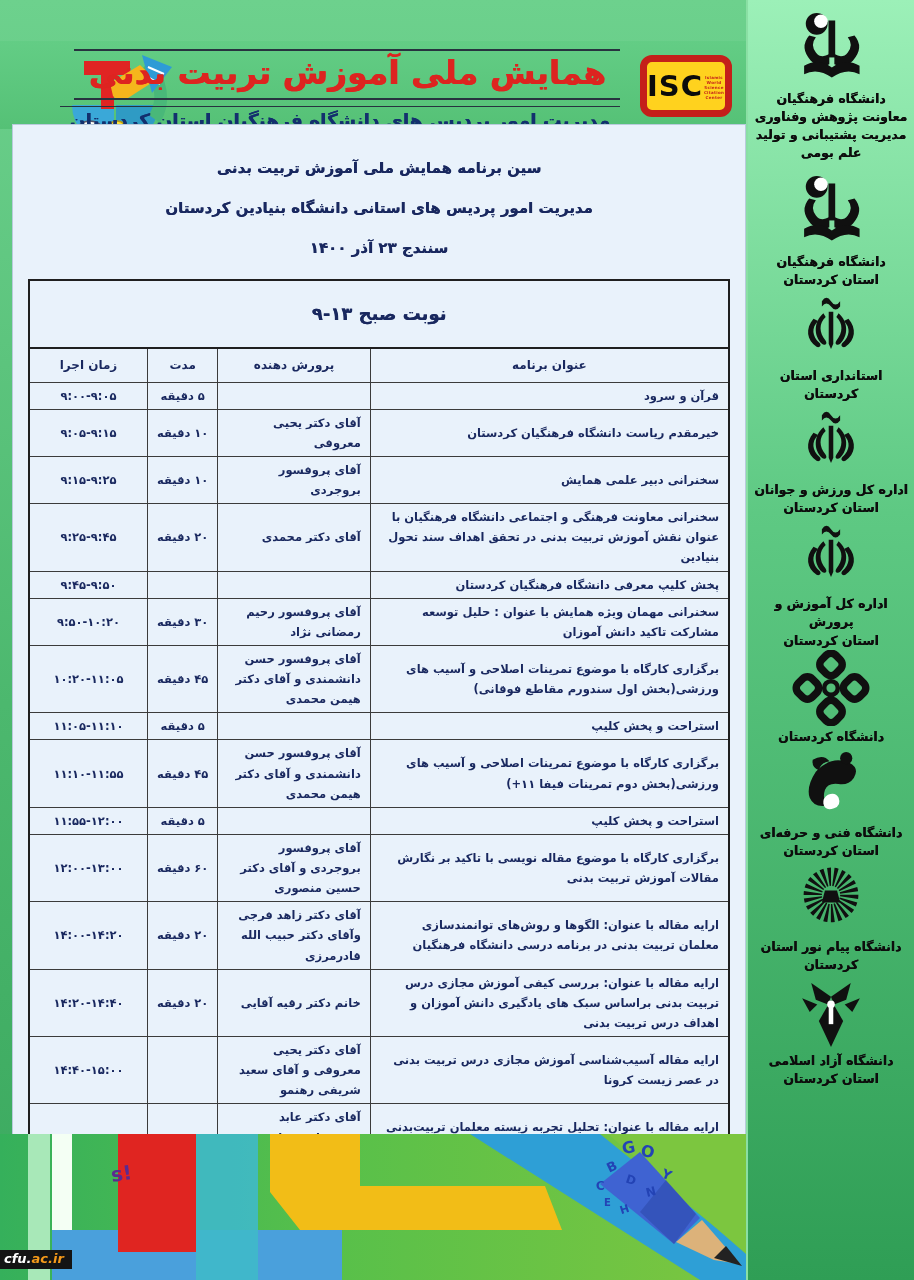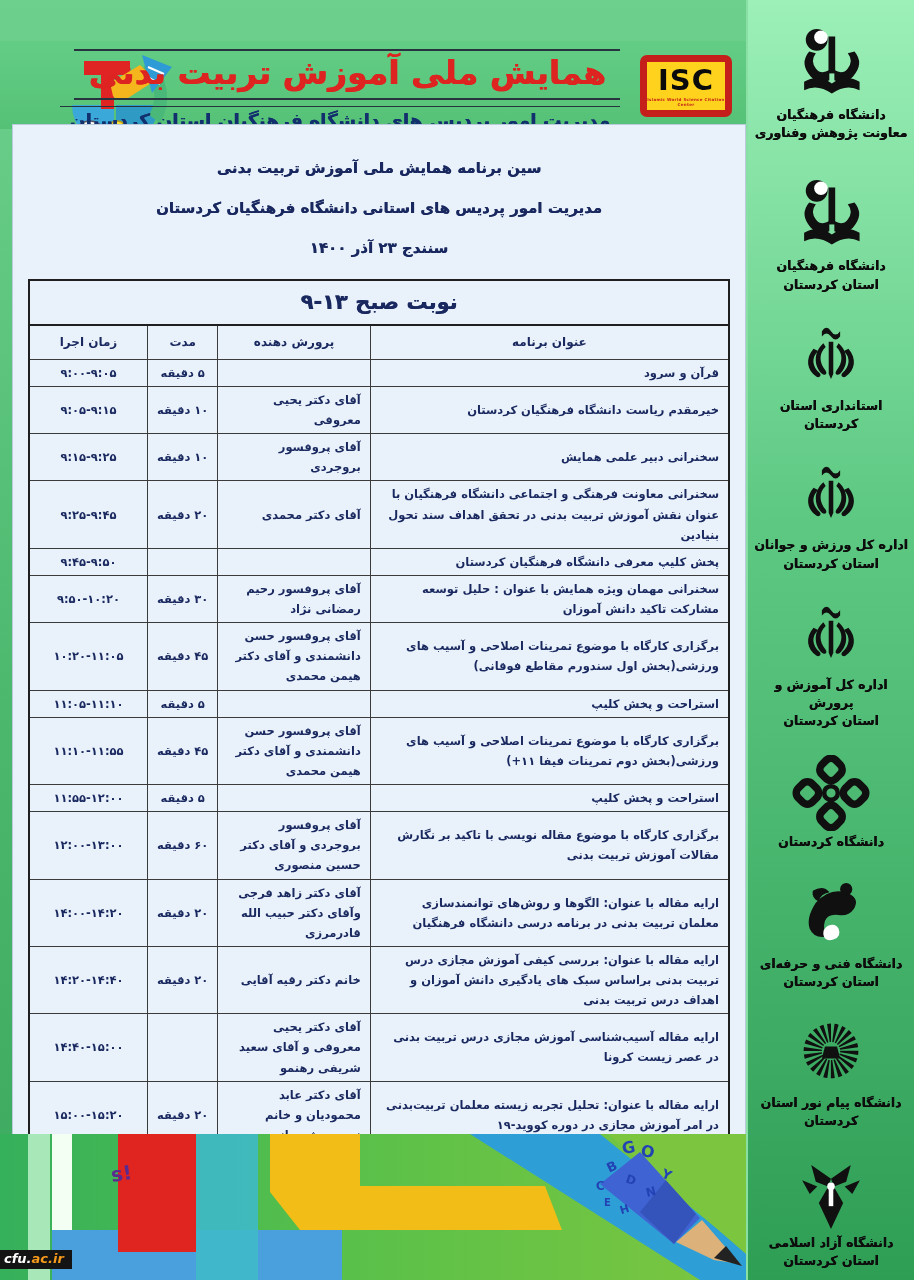--- a/index.html
+++ b/index.html
@@ -19,50 +19,50 @@
   .conf-logo{position:absolute;left:50px;top:2px;width:135px;height:120px;}
   .title-wrap{position:absolute;left:170px;top:8px;width:450px;text-align:center;direction:rtl;}
   .main-title{display:inline-block;border-top:2px solid #27333f;border-bottom:2px solid #27333f;
               padding:2px 14px 6px;color:var(--title-red);font-size:33px;font-weight:bold;
               text-shadow:0.7px 0 0 currentColor;white-space:nowrap;}
   .sub-title{display:inline-block;margin-top:6px;border-top:1.5px solid #27333f;border-bottom:1.5px solid #27333f;
              padding:3px 10px 4px;color:#13306e;font-size:18.5px;font-weight:bold;white-space:nowrap;
              text-shadow:0.4px 0 0 currentColor;}
   .isc-wrap{position:absolute;left:634px;top:14px;width:104px;text-align:center;}
   .isc-box{width:92px;height:62px;margin:0 auto;background:var(--isc-yellow);
-           border:7px solid var(--isc-red);border-radius:7px;display:flex;flex-direction:column;
+           border:7px solid var(--isc-red);border-radius:12px;display:flex;flex-direction:row;
            align-items:center;justify-content:center;}
   .isc-text{font-size:29px;font-weight:bold;color:#0b0b0b;letter-spacing:1px;line-height:1;}
   .isc-caption{font-size:4px;color:var(--isc-red);font-weight:bold;letter-spacing:.3px;margin-top:2px;}
   .isc-code{margin-top:9px;font-size:13px;font-weight:bold;color:#1c2f6e;direction:ltr;}
   .isc-date,.isc-city{margin-top:5px;font-size:12.5px;font-weight:bold;color:#1c2f6e;direction:rtl;
            text-decoration:underline;text-underline-offset:3px;}
 
   
   .panel{position:absolute;left:12px;top:124px;width:734px;height:1012px;background:var(--panel-bg);
          border:1px solid #b9cbdc;direction:rtl;overflow:hidden;}
   .panel-headings{padding-top:12px;text-align:center;color:var(--navy);font-weight:bold;}
   .panel-headings div{margin:22px 0;font-size:15px;text-shadow:0.3px 0 0 currentColor;}
   table.program{width:702px;margin:10px auto 0;border-collapse:collapse;border:2px solid #1f1f1f;
                 direction:rtl;background:var(--panel-bg);}
   table.program td{border:1px solid #3b3b3b;padding:3px 9px;font-size:11.5px;font-weight:bold;
                    color:var(--navy);line-height:1.75;vertical-align:middle;}
-  tr.section-row td{text-align:center;font-size:21px;padding:3px;border-top:2px solid #1f1f1f;
+  tr.section-row td{text-align:center;font-size:18px;padding:17px;border-top:2px solid #1f1f1f;
                     border-bottom:2px solid #1f1f1f;text-shadow:0.4px 0 0 currentColor;}
   tr.head-row td{text-align:center;padding:6px 4px;font-size:12px;}
   td.c-title{width:52%;text-align:right;}
   td.c-presenter{width:22%;text-align:right;}
   td.c-duration{width:9%;text-align:center;white-space:nowrap;}
   td.c-time{width:17%;text-align:center;direction:ltr;white-space:nowrap;}
 
   
   .sidebar{position:absolute;right:0;top:0;width:168px;height:1280px;
            background:linear-gradient(180deg,#9cf0b8 0%,#5ec983 40%,#2f9e55 100%);
            border-left:2px solid #8adfa4;display:flex;flex-direction:column;
-           justify-content:space-between;align-items:center;padding:16px 4px 10px;direction:rtl;}
+           align-items:center;padding:0 4px 10px;direction:rtl;}
   .org{text-align:center;}
   .org-logo{width:84px;height:76px;display:block;margin:0 auto 2px;}
   .org:nth-child(1) .org-logo,.org:nth-child(2) .org-logo{height:88px;}
   .org-line{font-size:12.5px;font-weight:bold;color:#0d0d0d;line-height:1.45;
             text-shadow:0.3px 0 0 currentColor;}
 
   
   .footer-band{position:absolute;left:0;top:1134px;width:746px;height:146px;overflow:hidden;
                background:linear-gradient(90deg,#35b05b 0%,#58c04a 45%,#7cc63f 100%);}
   .footer-band svg{position:absolute;left:0;top:0;}
@@ -103,21 +103,21 @@
       </div>
       <div class="isc-code">۹۹۲۱۰-۷۳۰۷۸</div>
       <div class="isc-date">آذر ۱۴۰۰</div>
       <div class="isc-city">سنندج</div>
     </div>
   </div>
 
   <div class="panel">
     <div class="panel-headings">
       <div>سین برنامه همایش ملی آموزش تربیت بدنی</div>
-      <div>مدیریت امور پردیس های استانی دانشگاه فرهنگیان کردستان</div>
+      <div>مدیریت امور پردیس های استانی دانشگاه بنیادین کردستان</div>
       <div>سنندج ۲۳ آذر ۱۴۰۰</div>
     </div>
     <table class="program">
       <tbody>
           <tr class="section-row">
             <td colspan="4">نوبت صبح ۱۳-۹</td>
           </tr>
           <tr class="head-row">
             <td>عنوان برنامه</td>
             <td>پرورش دهنده</td>
@@ -232,20 +232,21 @@
         <circle cx="33" cy="26" r="13"></circle>
         <circle cx="38" cy="23" r="8" fill="#fff"></circle>
         <path d="M47 22 h8 v44 h-8 z"></path>
         <path d="M24 40 q-12 14 2 30 q10 10 22 4 v-12 q-10 6 -16 -2 q-7 -9 0 -18 z"></path>
         <path d="M78 40 q12 14 -2 30 q-10 10 -22 4 v-12 q10 6 16 -2 q7 -9 0 -18 z"></path>
         <path d="M18 76 q16 -10 33 2 q17 -12 33 -2 l0 10 q-16 -8 -33 4 q-17 -12 -33 -4 z"></path>
       </g>
     </svg>
         <div class="org-line">دانشگاه فرهنگیان</div>
         <div class="org-line">معاونت پژوهش وفناوری</div>
+        <div class="org-line">مدیریت پشتیبانی و تولید علم بومی</div>
       </div>
       <div class="org">
         <svg viewBox="0 0 100 100" class="org-logo">
       <g fill="#101010">
         <circle cx="33" cy="26" r="13"></circle>
         <circle cx="38" cy="23" r="8" fill="#fff"></circle>
         <path d="M47 22 h8 v44 h-8 z"></path>
         <path d="M24 40 q-12 14 2 30 q10 10 22 4 v-12 q-10 6 -16 -2 q-7 -9 0 -18 z"></path>
         <path d="M78 40 q12 14 -2 30 q-10 10 -22 4 v-12 q10 6 16 -2 q7 -9 0 -18 z"></path>
         <path d="M18 76 q16 -10 33 2 q17 -12 33 -2 l0 10 q-16 -8 -33 4 q-17 -12 -33 -4 z"></path>

